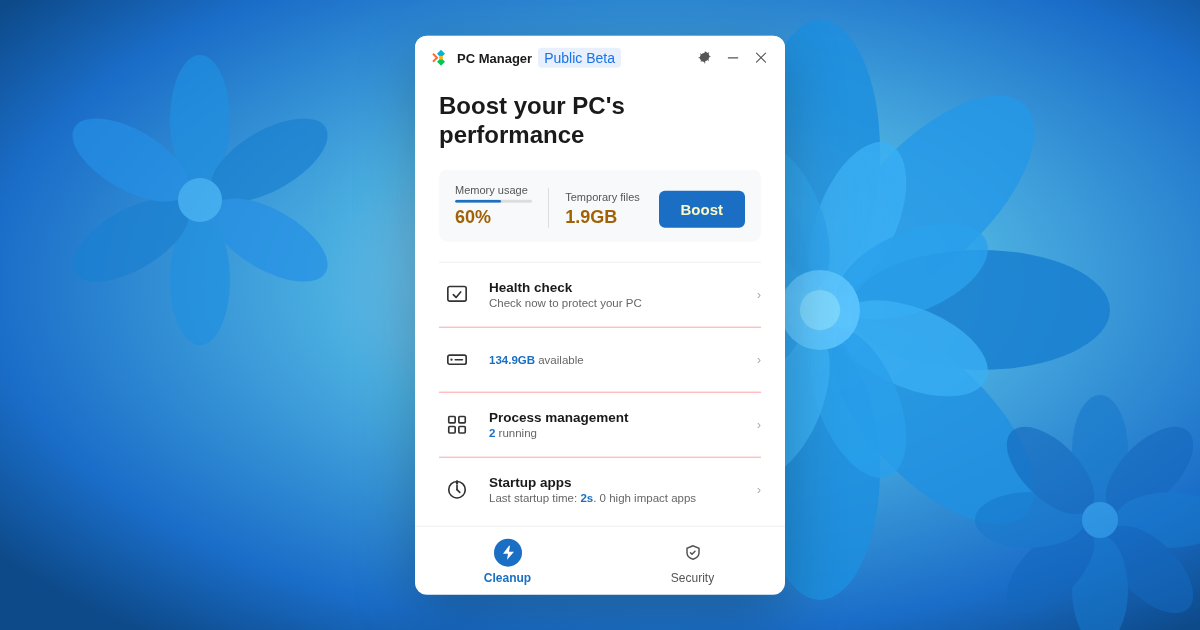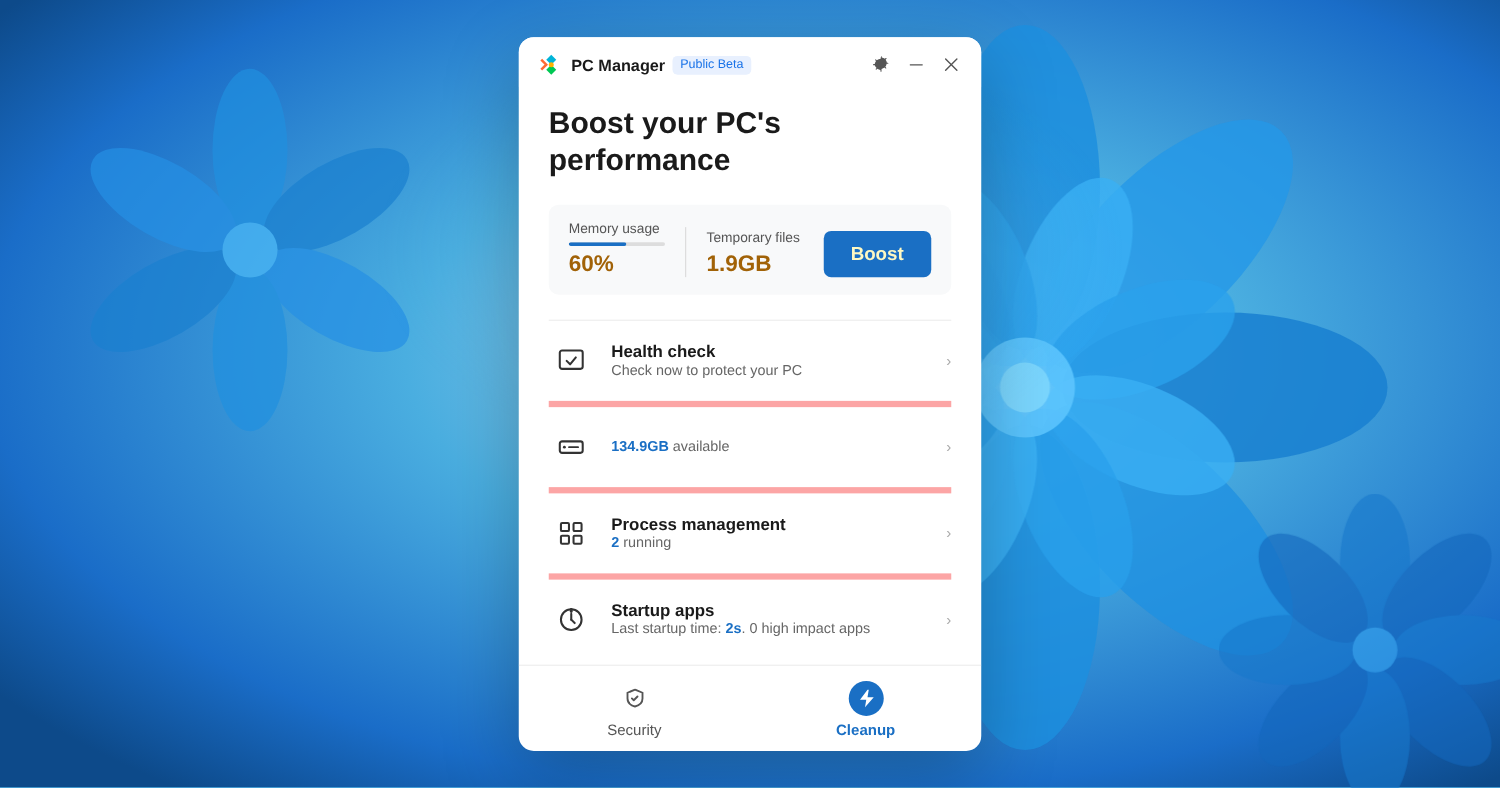--- a/index.html
+++ b/index.html
@@ -51,21 +51,21 @@
     .titlebar-title {
       font-size: 13px;
       font-weight: 600;
       color: #1a1a1a;
       flex-shrink: 0;
     }
 
     .public-beta-badge {
       background: #e8f0fe;
       color: #1a73e8;
-      font-size: 10px;
+      font-size: 14px;
       padding: 2px 6px;
       border-radius: 4px;
       font-weight: 500;
     }
 
     .titlebar-spacer { flex: 1; }
 
     .titlebar-controls {
       display: flex;
       gap: 12px;
@@ -159,21 +159,21 @@
 
     
     .menu-items {
       border-top: 1px solid #eee;
     }
 
     .menu-item {
       display: flex;
       align-items: center;
       padding: 14px 0;
-      border-bottom: 5px solid #fca5a5;
+      border-bottom: 1px solid #fca5a5;
       cursor: pointer;
       gap: 14px;
     }
 
     .menu-icon {
       width: 36px;
       height: 36px;
       display: flex;
       align-items: center;
       justify-content: center;
@@ -450,34 +450,34 @@
           </div>
         </div>
         <div class="chevron">›</div>
       </div>
 
     </div>
   </div>
 
   <div class="bottom-nav">
 
+    <div class="nav-item active">
+      <div class="nav-icon-wrap">
+        <svg viewBox="0 0 16 16" fill="white" xmlns="http://www.w3.org/2000/svg">
+          <path d="M9 1L3 9h5l-1 6 7-8H9l1-6z"></path>
+        </svg>
+      </div>
+      <span class="nav-label">Cleanup</span>
+    </div>
+
     <div class="nav-item">
       <div class="nav-icon-wrap">
         <svg viewBox="0 0 16 16" fill="none" stroke="currentColor" stroke-width="1.5" xmlns="http://www.w3.org/2000/svg">
           <path d="M8 1L2 3.5V8c0 3 2.5 5.5 6 6.5 3.5-1 6-3.5 6-6.5V3.5L8 1z"></path>
           <path d="M5.5 8l1.5 1.5 3-3" stroke-linecap="round" stroke-linejoin="round"></path>
         </svg>
       </div>
       <span class="nav-label">Security</span>
     </div>
 
-    <div class="nav-item active">
-      <div class="nav-icon-wrap">
-        <svg viewBox="0 0 16 16" fill="white" xmlns="http://www.w3.org/2000/svg">
-          <path d="M9 1L3 9h5l-1 6 7-8H9l1-6z"></path>
-        </svg>
-      </div>
-      <span class="nav-label">Cleanup</span>
-    </div>
-
   </div>
 
 </div>
 
 </body></html>

